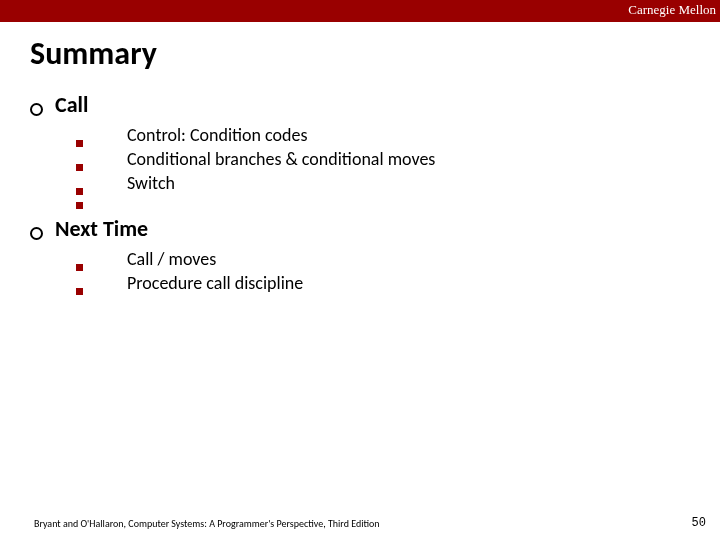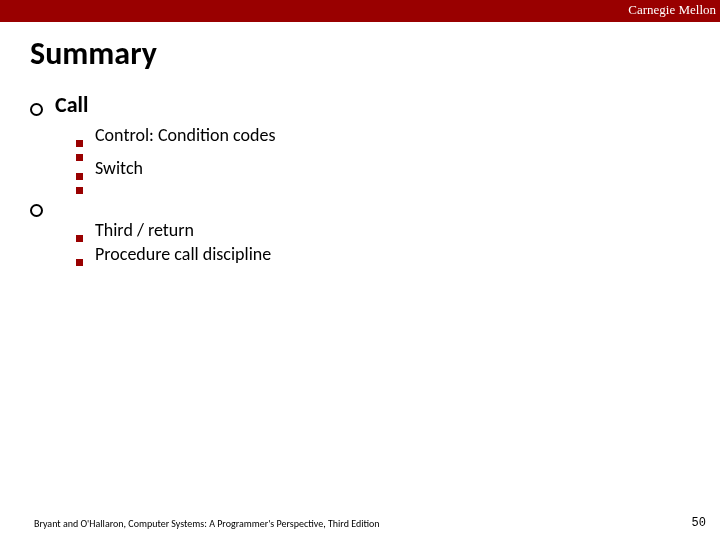--- a/index.html
+++ b/index.html
@@ -55,20 +55,21 @@
     font-size: 22px;
     font-weight: 700;
   }
   .items {
     margin: 6px 0 12px 46px;
   }
   .item-row {
     display: flex;
     align-items: baseline;
     margin: 2px 0;
+    gap: 32px;
   }
   .square-bullet {
     width: 7px;
     height: 7px;
     background: #990000;
     margin-right: 12px;
     flex: 0 0 auto;
     position: relative;
     top: 6px;
   }
@@ -107,37 +108,39 @@
     <span class="hollow-bullet"></span>
     <span class="section-heading">Call</span>
   </div>
   <div class="items">
     <div class="item-row">
       <span class="square-bullet"></span>
       <span class="item-text">Control: Condition codes</span>
     </div>
     <div class="item-row">
       <span class="square-bullet"></span>
+      <span class="item-text">Conditional branches &amp; conditional moves</span>
     </div>
     <div class="item-row">
       <span class="square-bullet"></span>
       <span class="item-text">Switch</span>
     </div>
     <div class="item-row">
       <span class="square-bullet"></span>
     </div>
   </div>
 
   <div class="section-row">
     <span class="hollow-bullet"></span>
+    <span class="section-heading">Next Time</span>
   </div>
   <div class="items">
     <div class="item-row">
       <span class="square-bullet"></span>
-      <span class="item-text">Third / return</span>
+      <span class="item-text">Call / moves</span>
     </div>
     <div class="item-row">
       <span class="square-bullet"></span>
       <span class="item-text">Procedure call discipline</span>
     </div>
   </div>
 
 </div>
 
 <div class="footer-left">Bryant and O'Hallaron, Computer Systems: A Programmer's Perspective, Third Edition</div>

